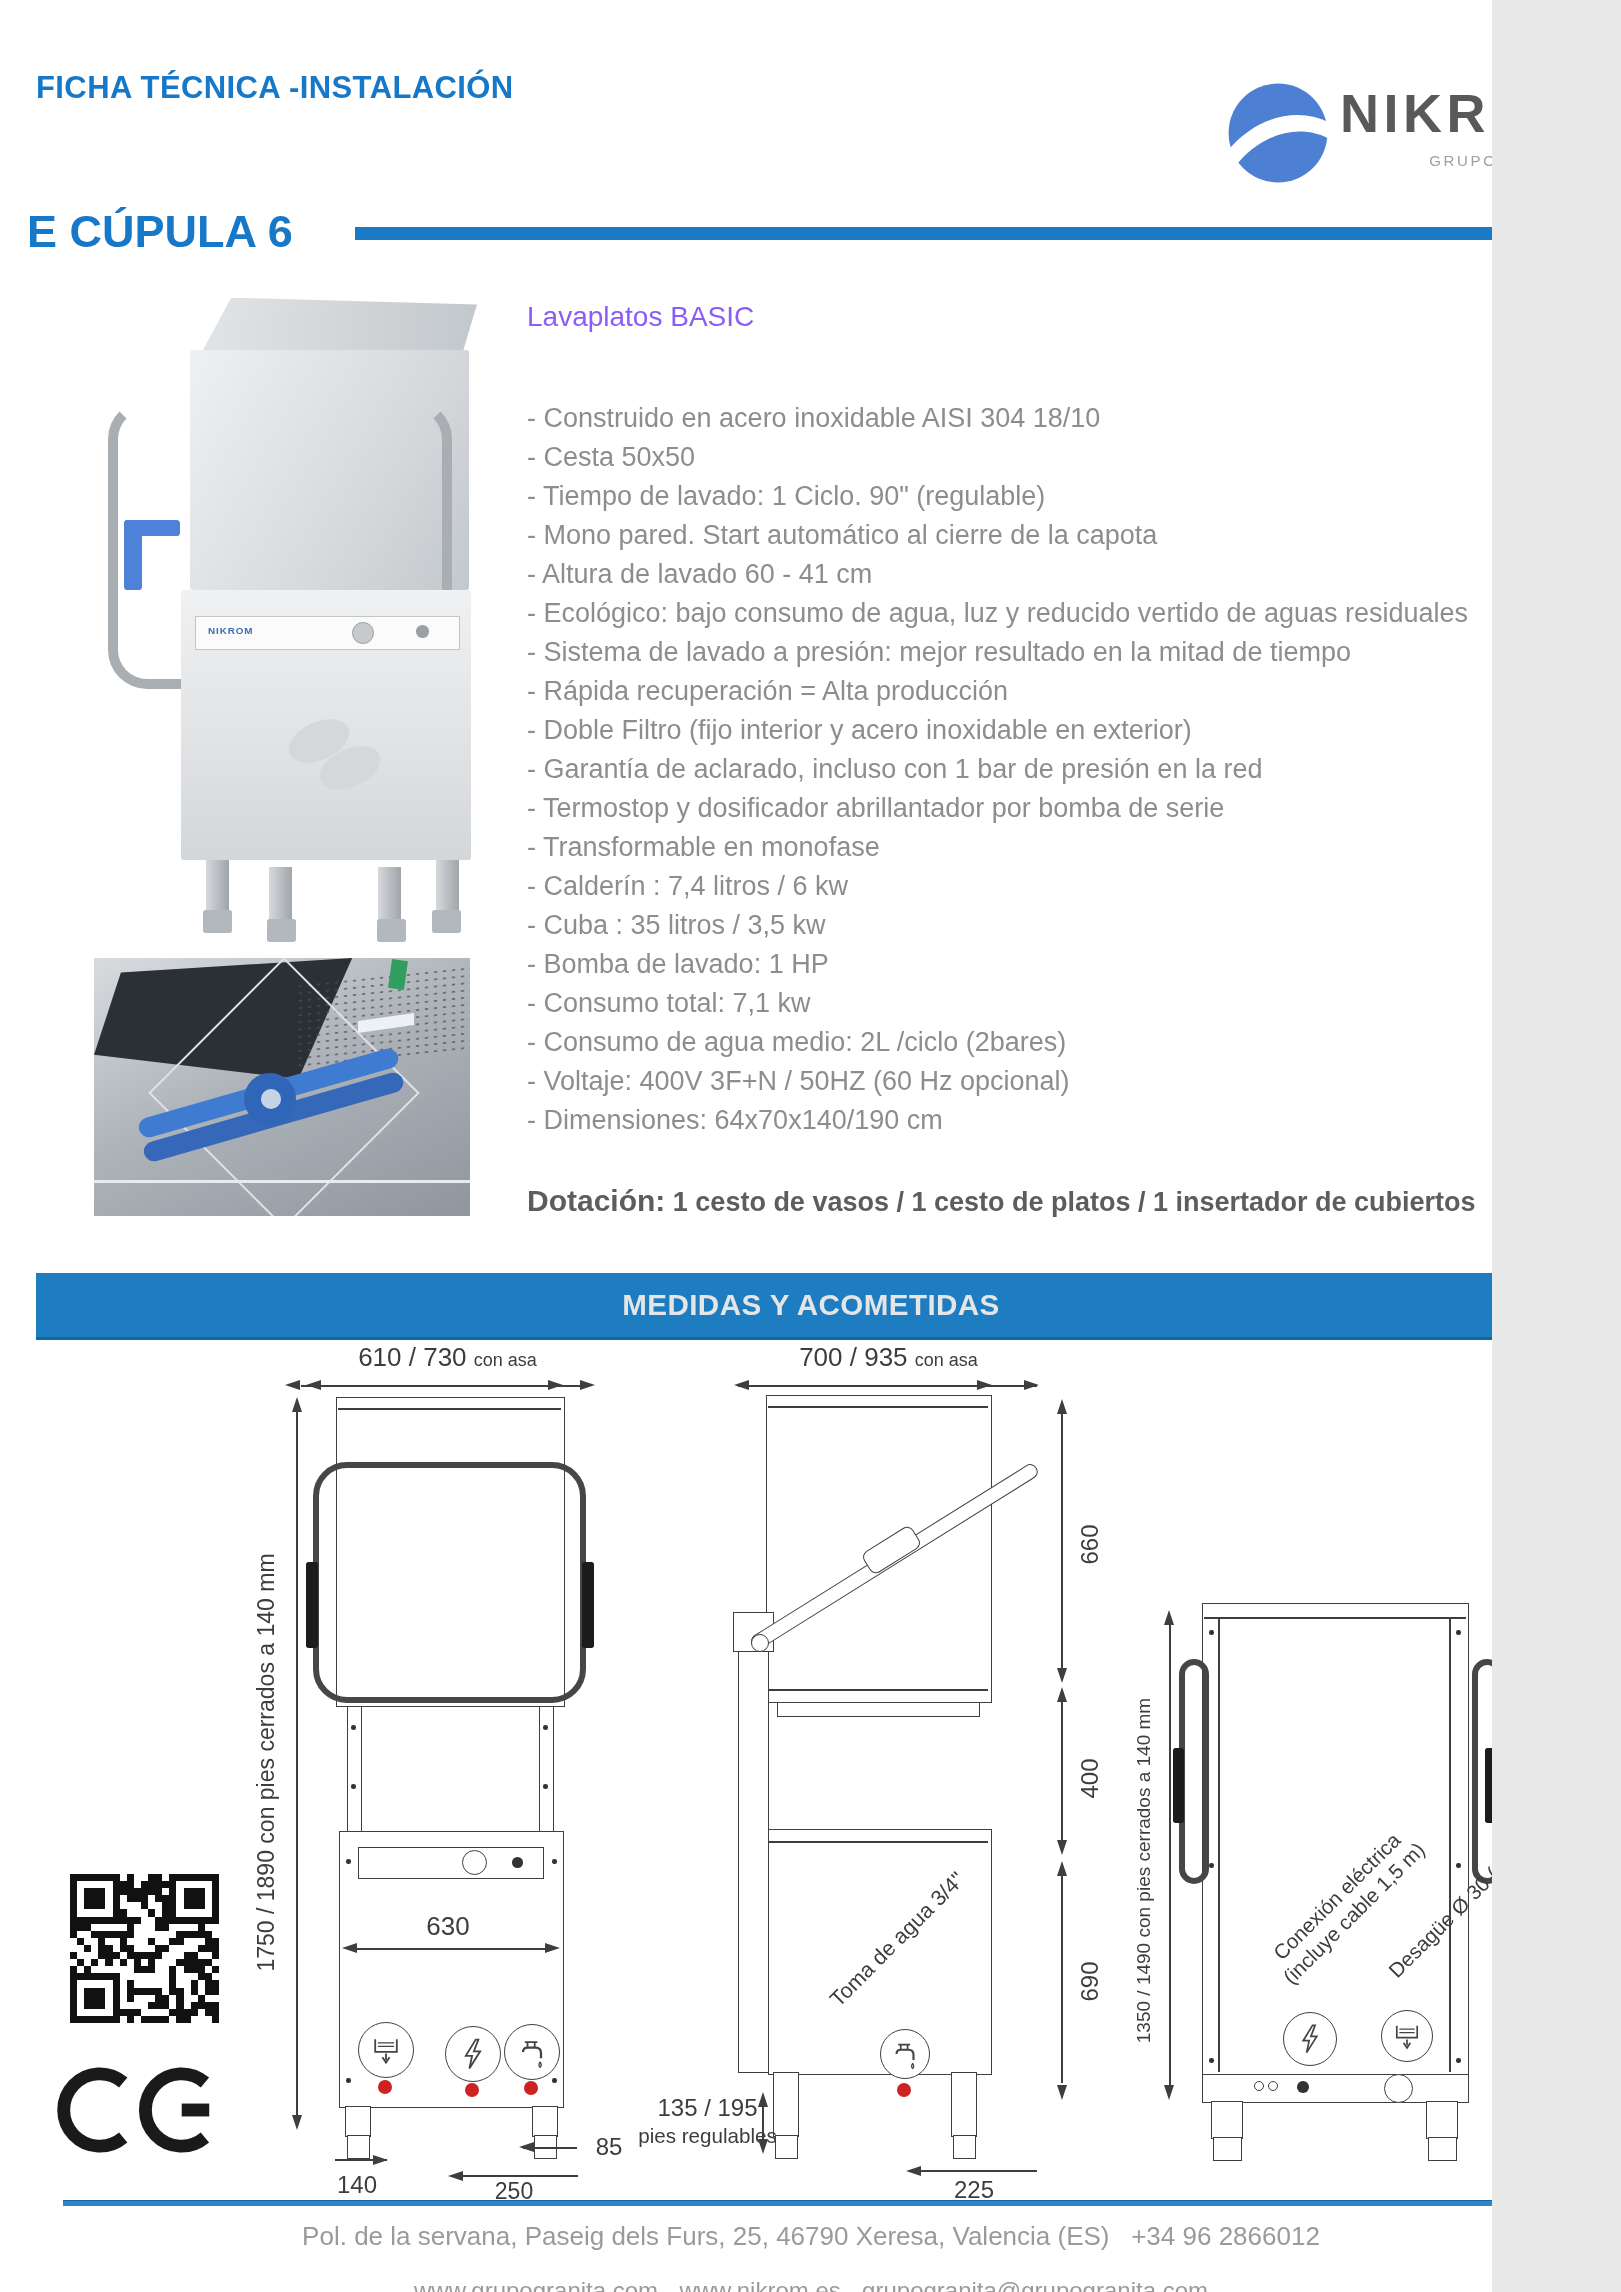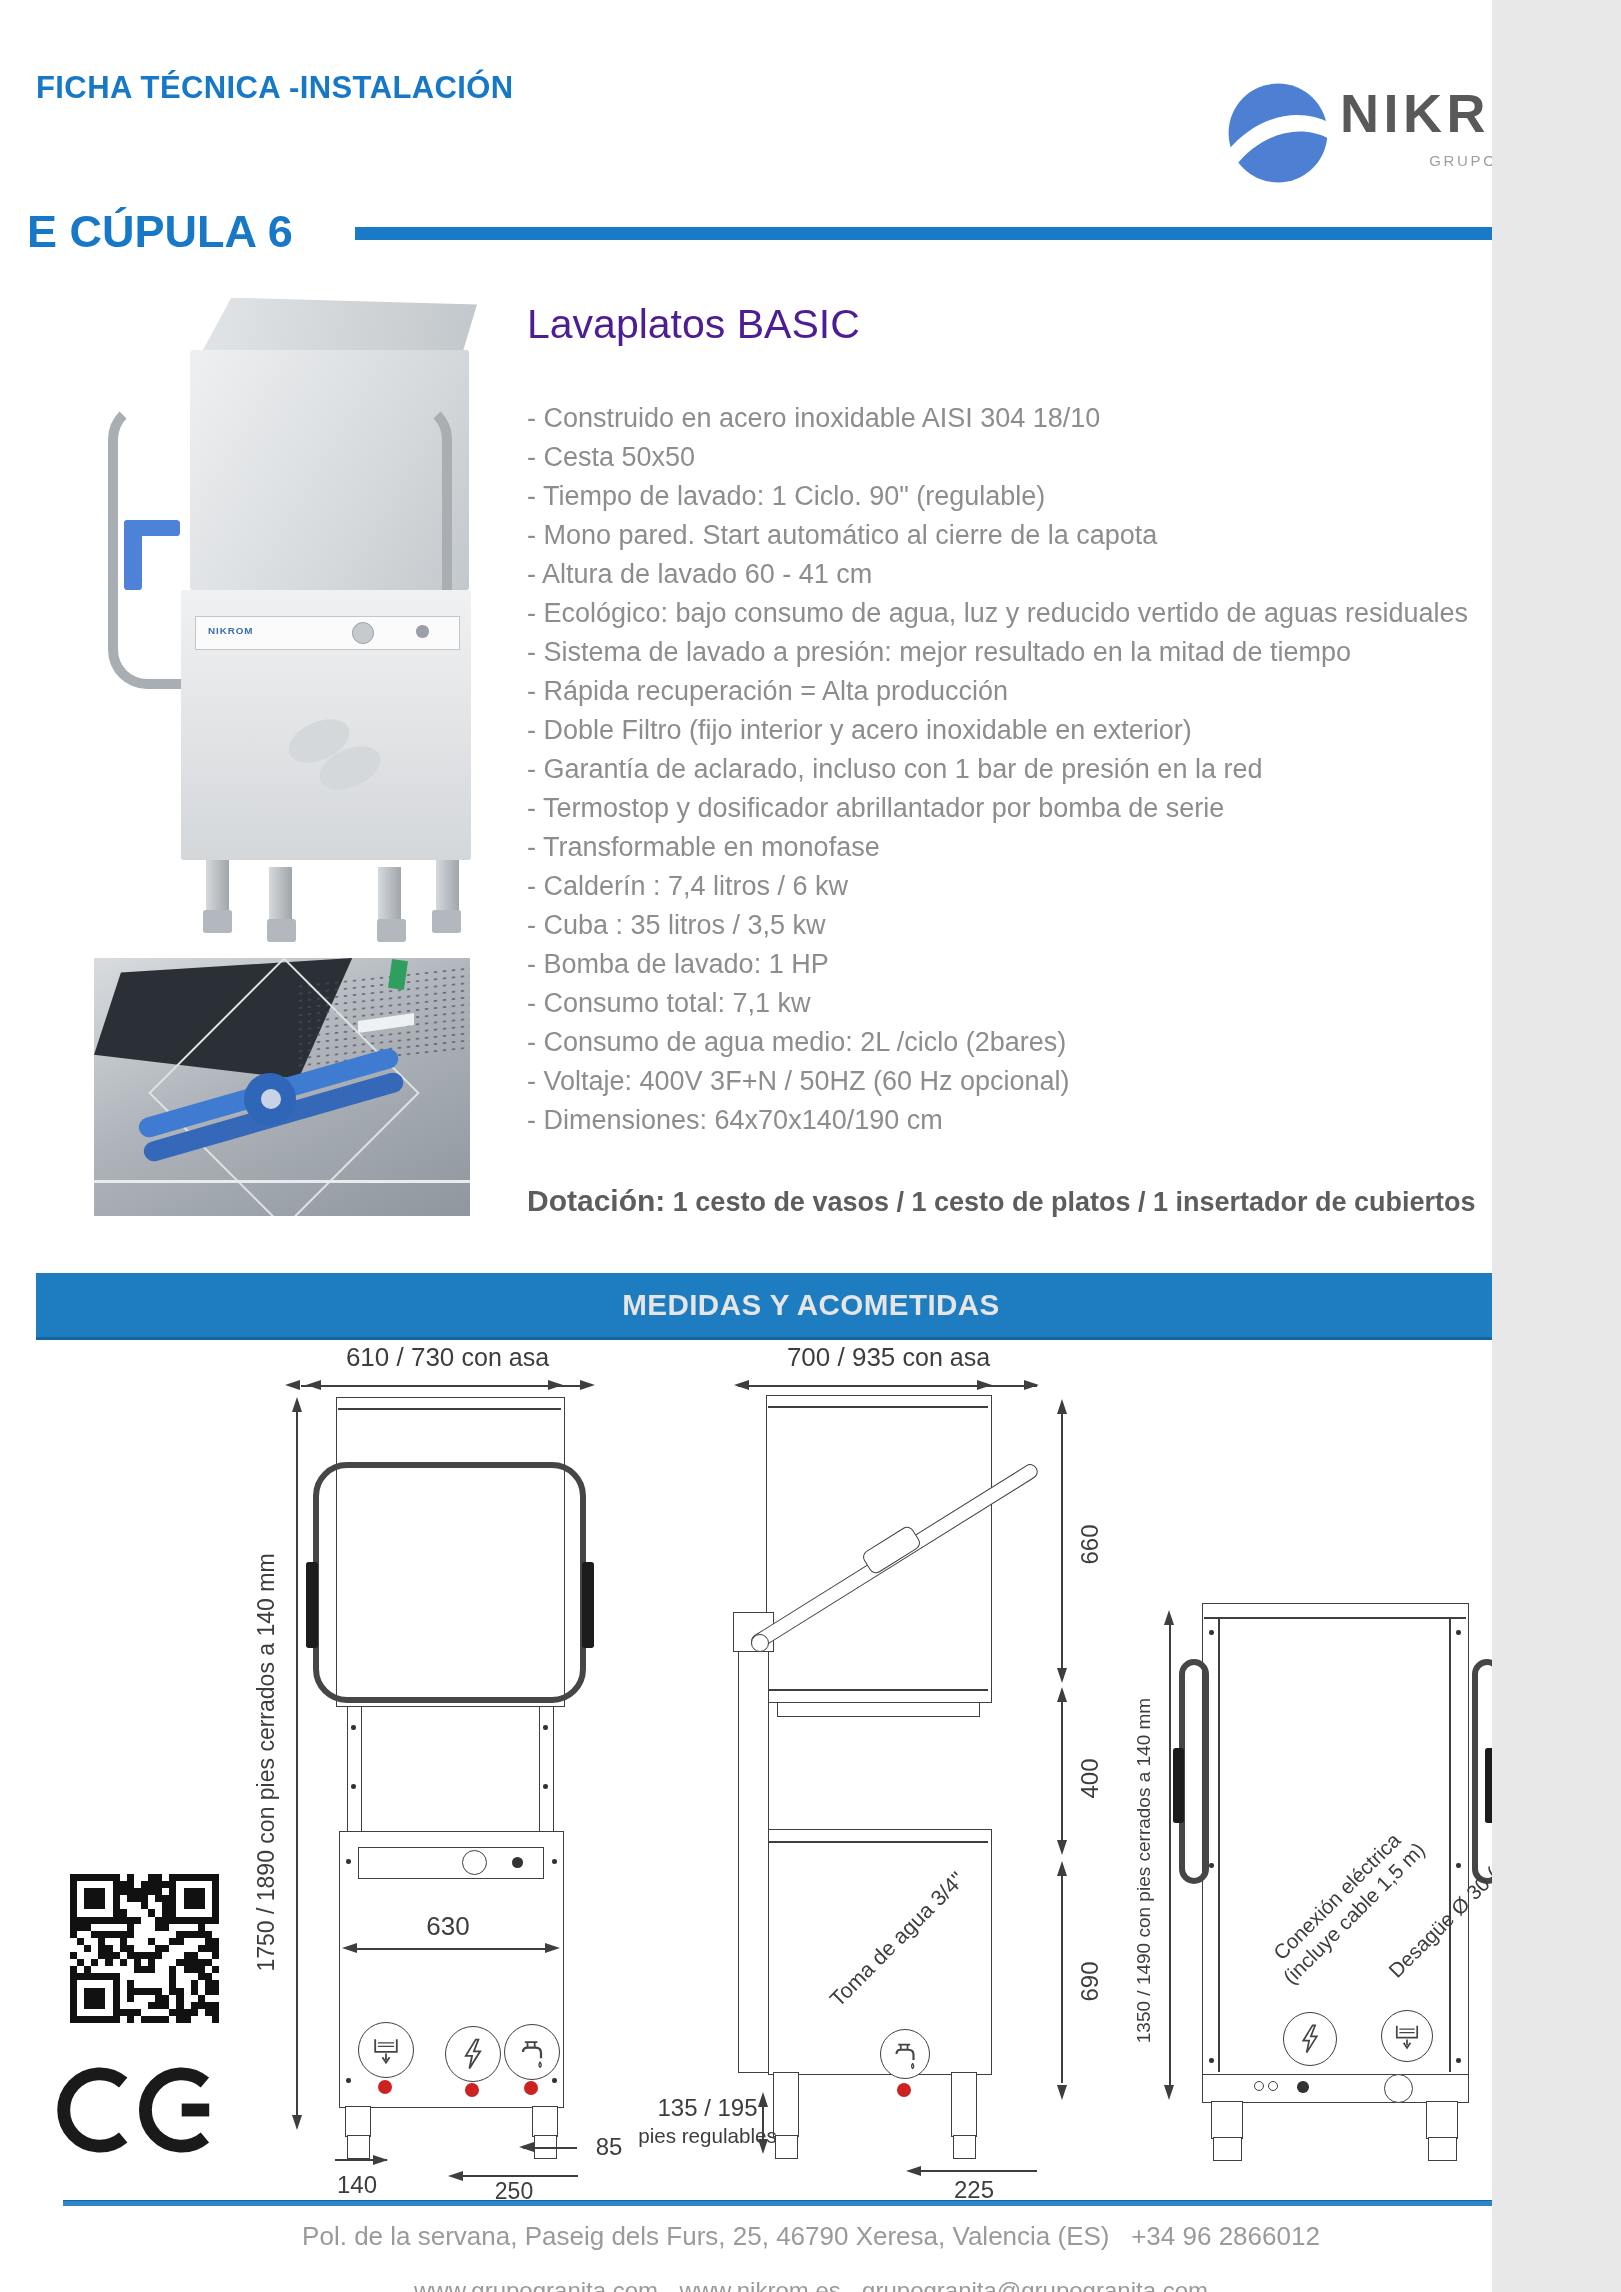--- a/index.html
+++ b/index.html
@@ -7,21 +7,21 @@
         font-family:"Liberation Sans", sans-serif;color:#8d8d8d;}
   .abs{position:absolute;}
   
   .doc-title{position:absolute;left:36px;top:70px;font-size:31px;font-weight:bold;color:#1878c8;letter-spacing:0.4px;}
   .model-title{position:absolute;left:27px;top:206px;font-size:45px;font-weight:bold;color:#1878c8;}
   .title-rule{position:absolute;left:355px;top:227px;width:1241px;height:13.4px;background:#1b7ac5;}
   .logo-wrap{position:absolute;left:1225px;top:75px;width:367px;height:116px;}
   .logo-text{position:absolute;left:115px;top:7.2px;font-size:54px;font-weight:bold;color:#595959;letter-spacing:4.5px;}
   .logo-sub{position:absolute;left:115px;top:77px;width:249px;text-align:right;font-size:15px;color:#9aa0a5;letter-spacing:2.7px;}
   
-  .prod-heading{position:absolute;left:527px;top:301px;font-size:41px;color:#4c1d95;}
+  .prod-heading{position:absolute;left:527px;top:301px;font-size:28px;color:#8b5cf6;}
   .features{position:absolute;left:527px;top:399px;width:1003px;font-size:27px;line-height:39px;color:#8d8d8d;}
   .dotacion{position:absolute;left:527px;top:1184px;width:1075px;color:#5d5d5d;}
   .dotacion .dlab{font-size:30px;font-weight:bold;}
   .dotacion .dtxt{font-size:27px;font-weight:bold;}
   
   .banner{position:absolute;left:36px;top:1273px;width:1550px;height:64px;background:#1e7cc0;border-bottom:3.6px solid #1565a0;
           display:flex;align-items:center;justify-content:center;}
   .banner span{color:#e5e5e5;font-size:29.6px;font-weight:bold;letter-spacing:0.4px;}
   
   .footer-rule{position:absolute;left:63px;top:2200px;width:1497px;height:4.5px;background:#2f86c6;border-top:1.8px solid #1565a0;}
@@ -31,21 +31,21 @@
   .ln{position:absolute;background:#3e3e3e;}
   .box{position:absolute;border:1.8px solid #3f3f3f;background:#ffffff;}
   .circ{position:absolute;border:1.8px solid #3f3f3f;border-radius:50%;background:#fff;display:flex;align-items:center;justify-content:center;}
   .dot{position:absolute;width:4.5px;height:4.5px;border-radius:50%;background:#333;}
   .rdot{position:absolute;width:14.3px;height:14.3px;border-radius:50%;background:#cc2222;}
   .arl{position:absolute;width:0;height:0;border-top:5.4px solid transparent;border-bottom:5.4px solid transparent;border-right:15px solid #3e3e3e;}
   .arr{position:absolute;width:0;height:0;border-top:5.4px solid transparent;border-bottom:5.4px solid transparent;border-left:15px solid #3e3e3e;}
   .aru{position:absolute;width:0;height:0;border-left:5.4px solid transparent;border-right:5.4px solid transparent;border-bottom:15px solid #3e3e3e;}
   .ard{position:absolute;width:0;height:0;border-left:5.4px solid transparent;border-right:5.4px solid transparent;border-top:15px solid #3e3e3e;}
   .dlabel{position:absolute;color:#3d3d3d;text-align:center;font-size:26px;}
-  .dsmall{font-size:25px;}
+  .dsmall{font-size:18px;}
   .rlab{position:absolute;color:#3d3d3d;text-align:center;}
   .handle-u{position:absolute;border:6.3px solid #464646;border-radius:34px;background:transparent;}
   
   .photo{position:absolute;left:56px;top:294px;width:448px;height:667px;}
   .iphoto{position:absolute;left:94px;top:958px;width:376px;height:258px;overflow:hidden;
           background:linear-gradient(155deg,#d8dcdf 0%,#aeb4ba 45%,#8f969d 100%);}
 </style>
 </head>
 <body>
 

